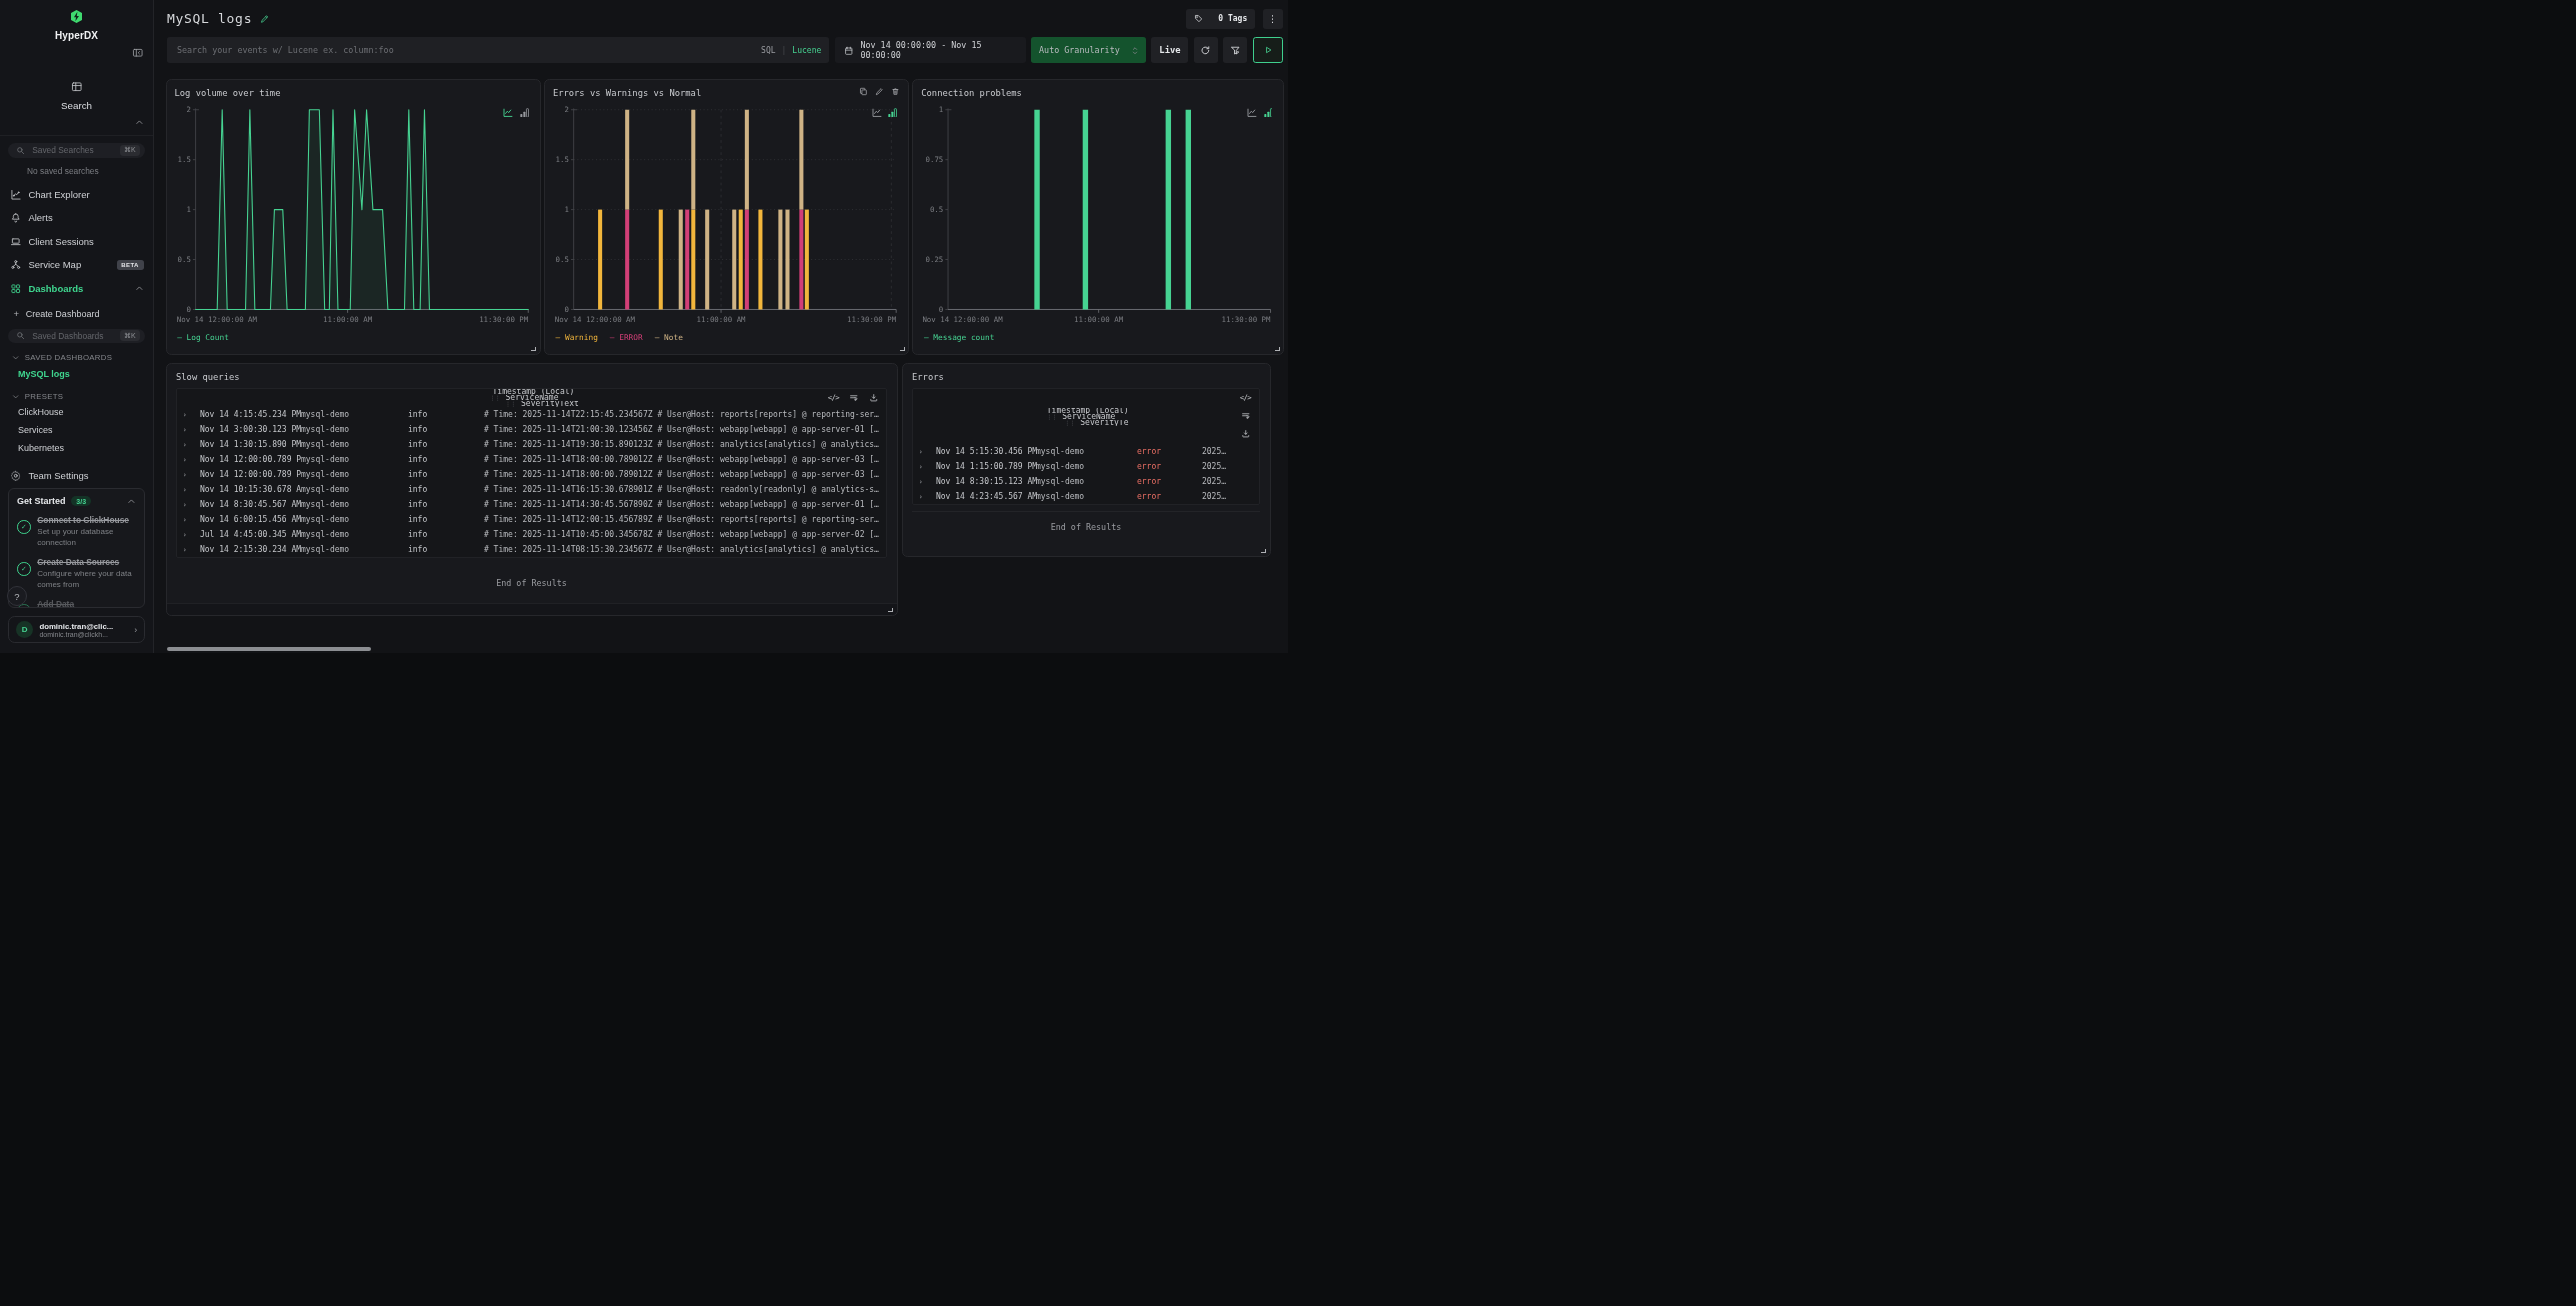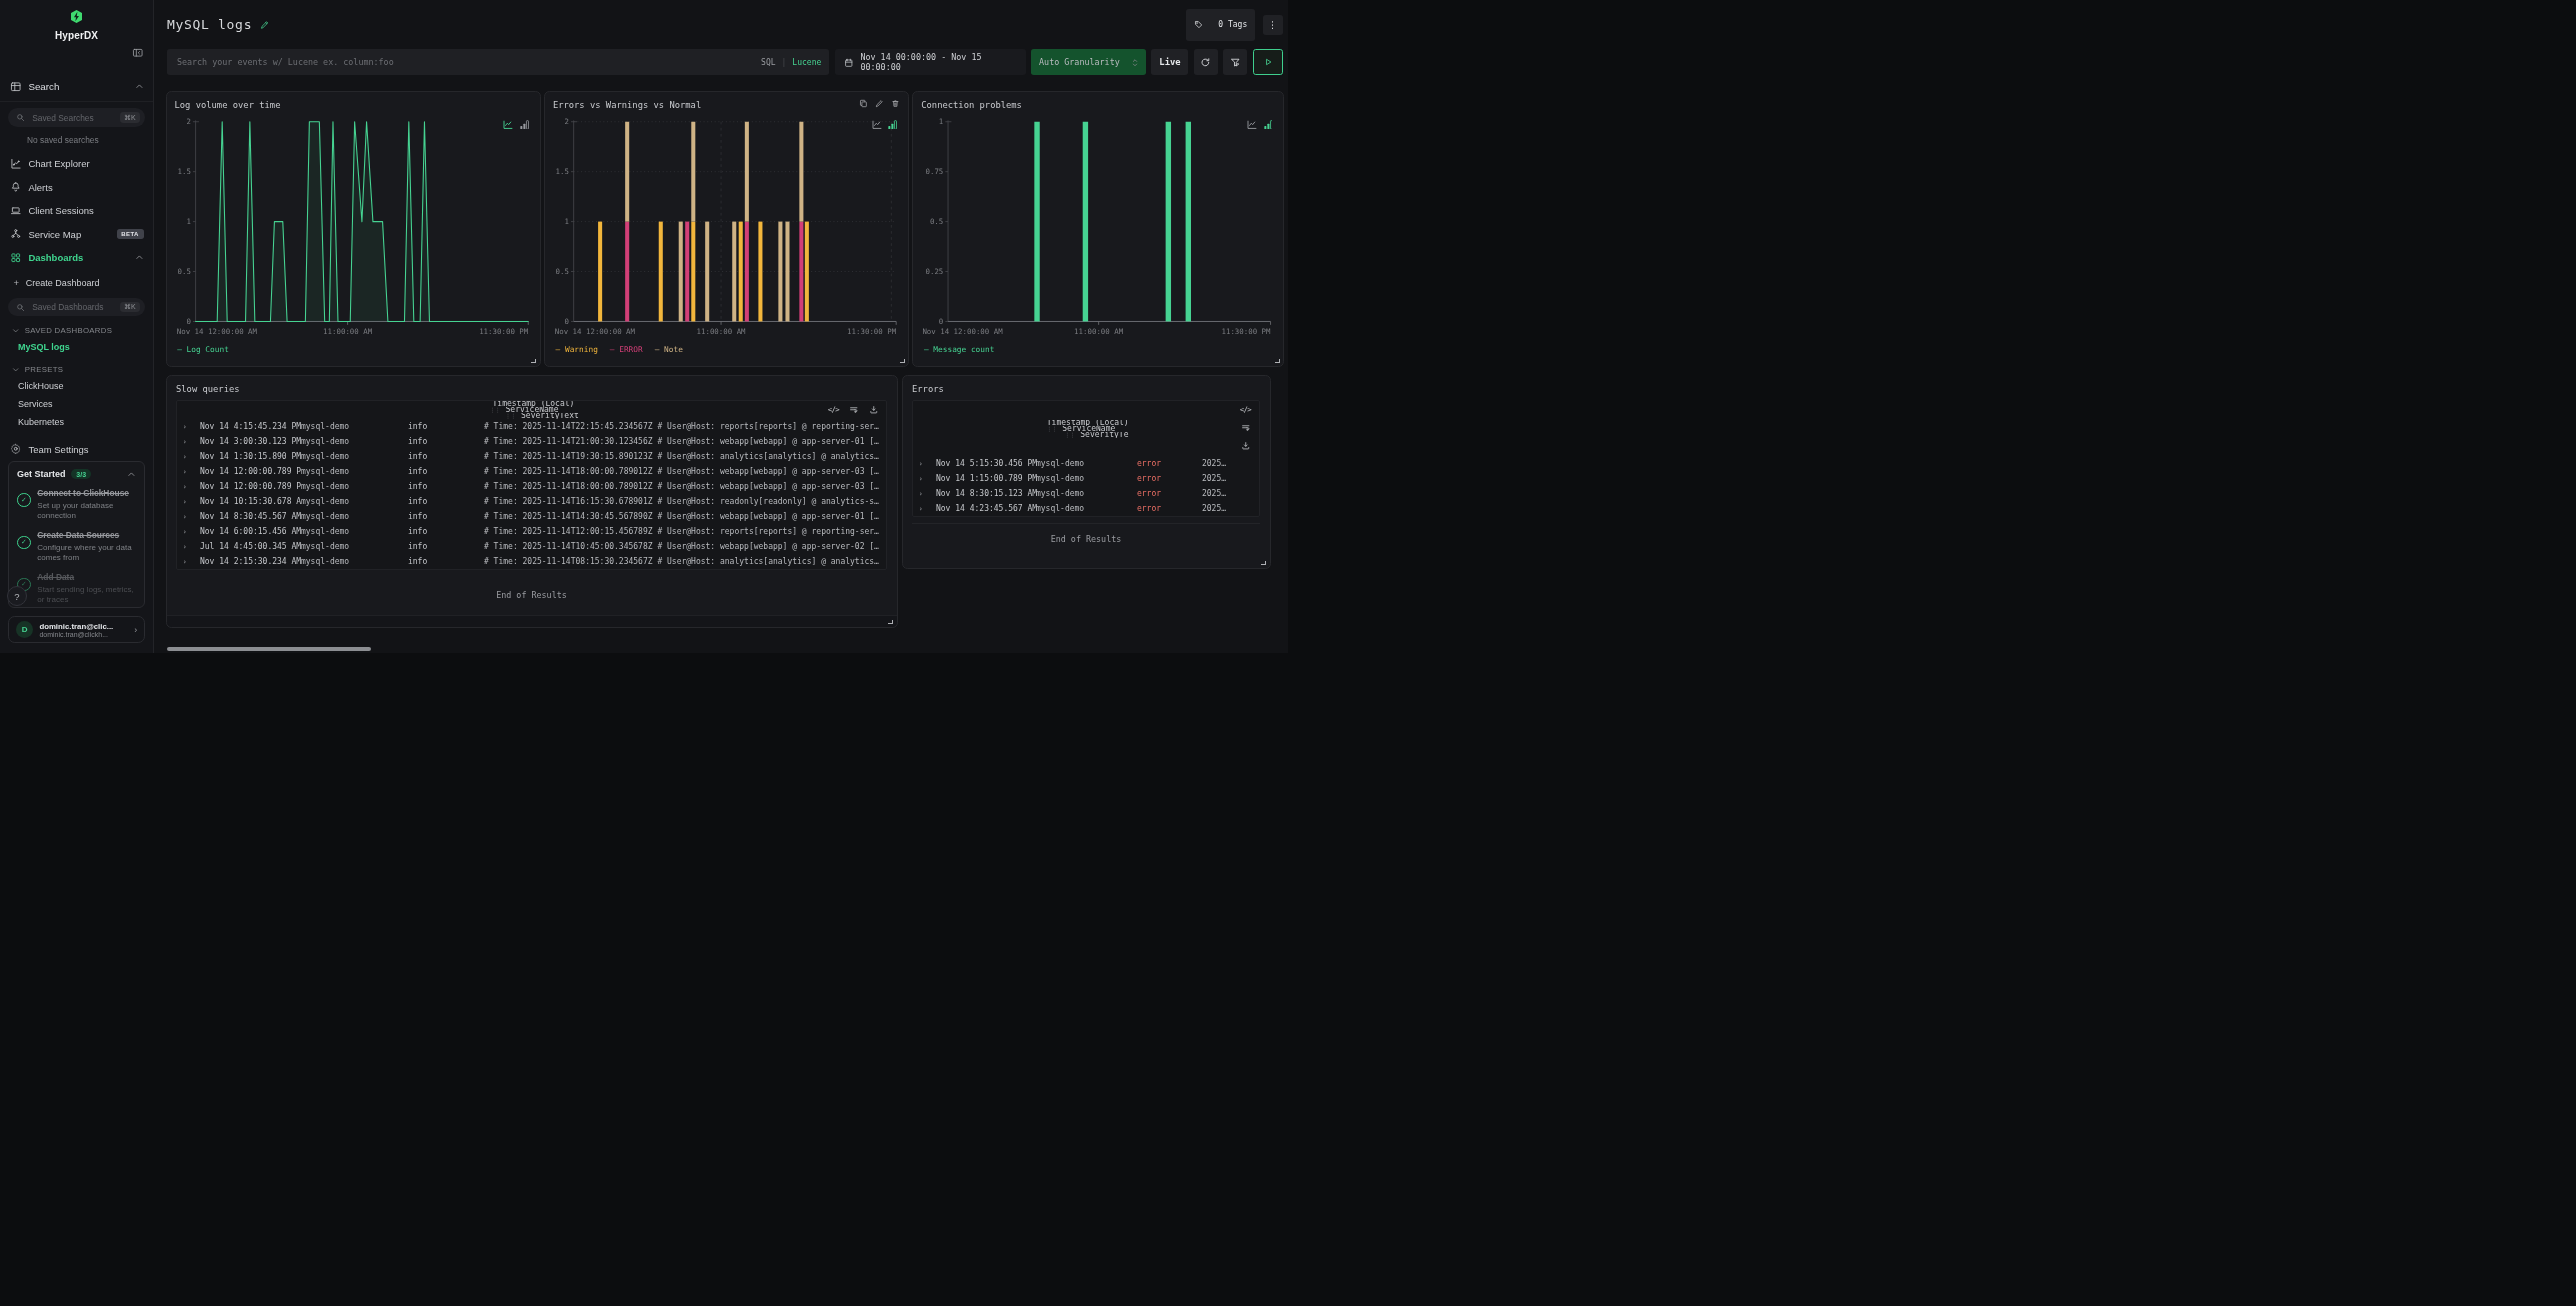--- a/index.html
+++ b/index.html
@@ -8,21 +8,21 @@
        font-family:"Liberation Sans",sans-serif;overflow:hidden;position:relative;}
   .mono{font-family:"DejaVu Sans Mono",monospace;}
   svg{display:block;}
 
   
   .sidebar{width:154px;min-width:154px;background:#141519;border-right:0.7px solid #232428;
            display:flex;flex-direction:column;position:relative;}
   .logo-row{display:flex;align-items:center;gap:6px;padding:8.8px 9.5px 6.8px;flex-direction:column;}
   .brand{font-weight:700;font-size:10px;color:#f0f1f3;letter-spacing:0.1px;}
   .collapse-btn{margin-left:auto;color:#9a9ca1;cursor:pointer;display:flex;}
-  .nav-head{display:flex;align-items:center;gap:7.4px;padding:8px 9.5px;margin-top:8px;cursor:pointer;}
+  .nav-head{display:flex;align-items:center;gap:7.4px;padding:8px 9.5px;margin-top:8px;cursor:pointer;flex-direction:column;}
   .nav-head-label{font-size:9.8px;color:#dcdee2;}
   .mlauto{margin-left:auto;}
   .side-div{border-top:0.7px solid #1f2024;}
   .pill{margin:6.8px 8px 1.4px;height:19.6px;border-radius:10px;background:#1e1f24;display:flex;
         align-items:center;gap:5.4px;padding:0 5.4px 0 8px;color:#64666b;font-size:8.4px;cursor:text;}
   .pill input{background:transparent;border:none;outline:none;flex:1;min-width:0;color:#b9bbbf;
         font-size:8.4px;font-family:"Liberation Sans",sans-serif;}
   .pill input::placeholder{color:#64666b;}
   .kbd{background:#2b2c31;color:#8f9196;font-size:7px;padding:1.4px 4px;border-radius:3.4px;white-space:nowrap;}
   .muted-note{font-size:8.4px;color:#7c7e83;padding:6.8px 9.5px 6.8px 27px;}
@@ -64,21 +64,21 @@
   .user-email{font-size:7px;color:#85878c;white-space:nowrap;}
   .user-chev{margin-left:auto;color:#9a9ca1;font-size:8.8px;}
 
   
   .main{flex:1;min-width:0;padding:0 4px 0 11.5px;position:relative;}
   .header-row{display:flex;align-items:center;gap:7.4px;padding:8.8px 1.4px 4px 1.4px;}
   .page-title{font-size:13px;color:#d6d8db;letter-spacing:0.7px;}
   .edit-icon{color:#46d392;display:flex;cursor:pointer;}
   .btn{background:#202125;border-radius:2.7px;display:flex;align-items:center;justify-content:center;
        color:#e6e8eb;cursor:pointer;}
-  .tags-btn{height:32px;padding:0 8px;gap:16px;font-size:8px;font-weight:400;}
+  .tags-btn{height:20px;padding:0 8px;gap:16px;font-size:8px;font-weight:700;}
   .kebab-btn{width:20px;height:20px;font-size:9.5px;color:#dcdee2;letter-spacing:0;}
   .toolbar{display:flex;gap:5.4px;margin:4.7px 1.4px 0 1.4px;height:26px;}
   .search-box{flex:1;background:#1f2024;border-radius:2.7px;display:flex;align-items:center;
         padding:0 8px;font-size:8.4px;min-width:0;}
   .search-box input{background:transparent;border:none;outline:none;flex:1;min-width:0;color:#cfd1d5;
         font-family:"DejaVu Sans Mono",monospace;font-size:8.4px;}
   .search-box input::placeholder{color:#6c6e73;}
   .sq-right{margin-left:auto;display:flex;gap:6px;align-items:center;font-size:8px;}
   .sql-lbl{color:#9a9ca1;cursor:pointer;}
   .pipe{color:#47484d;}

